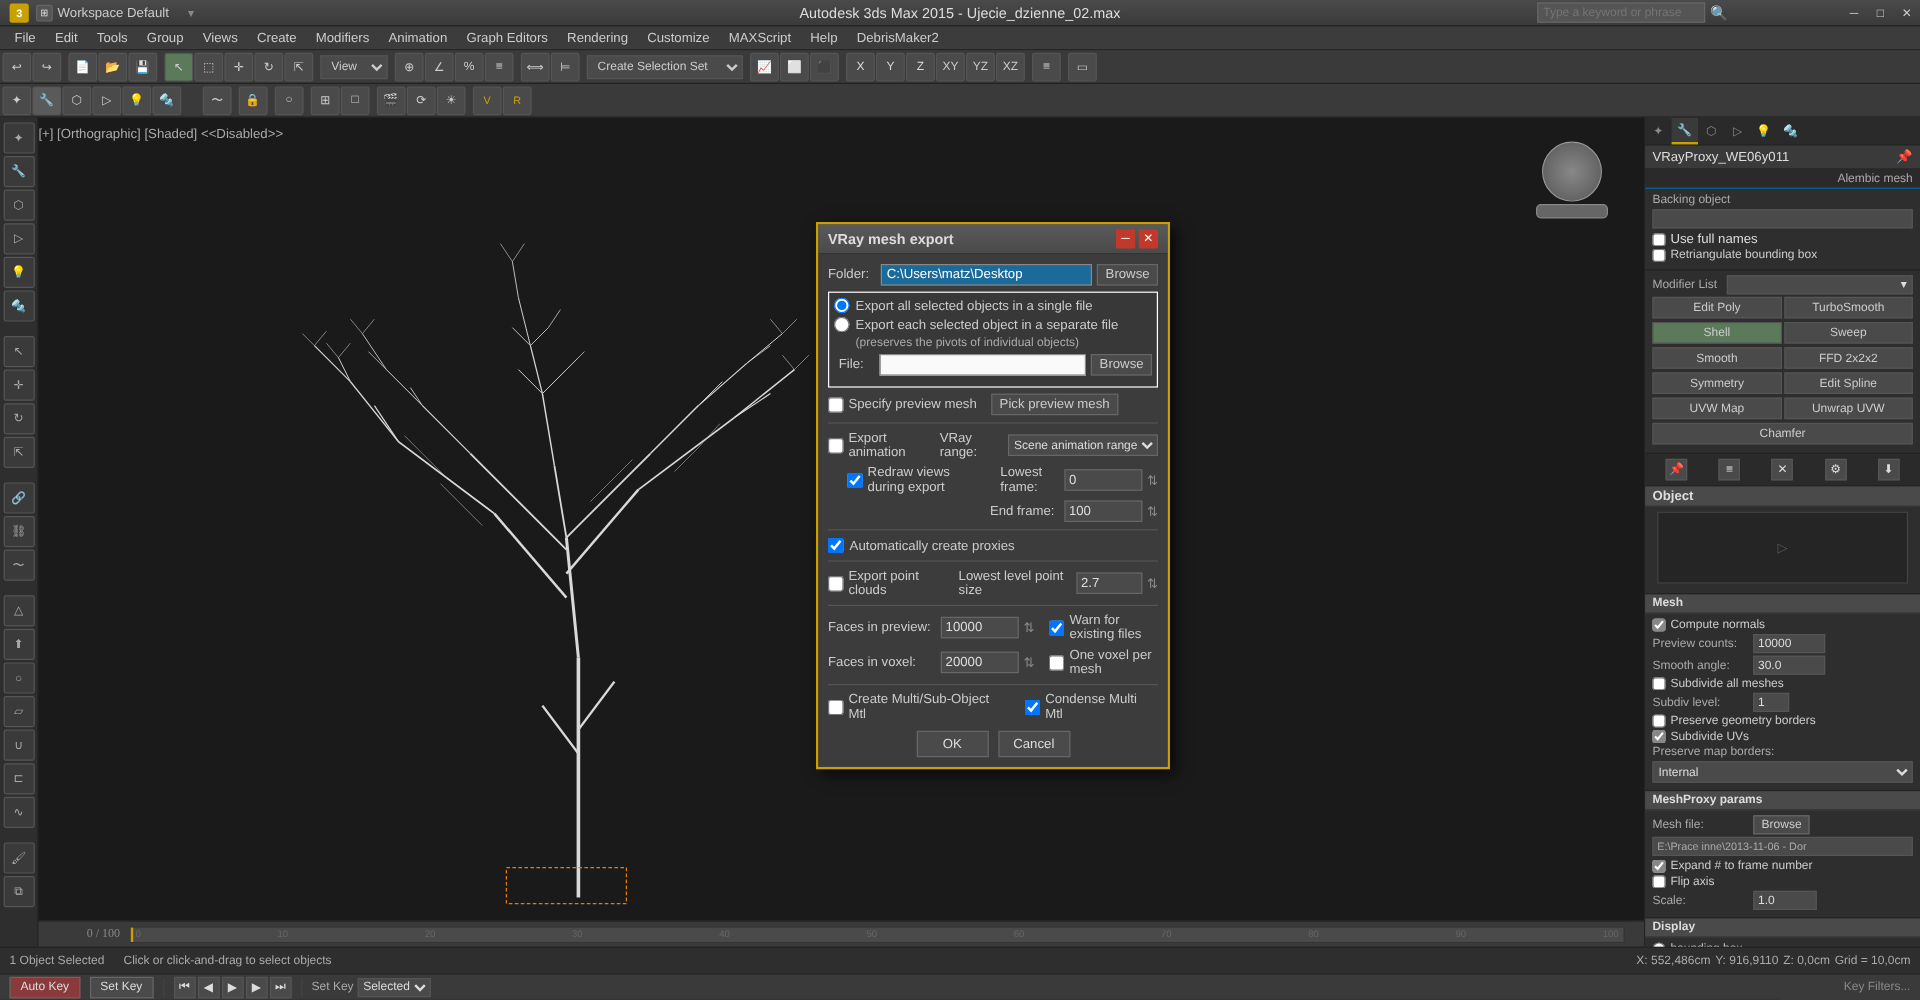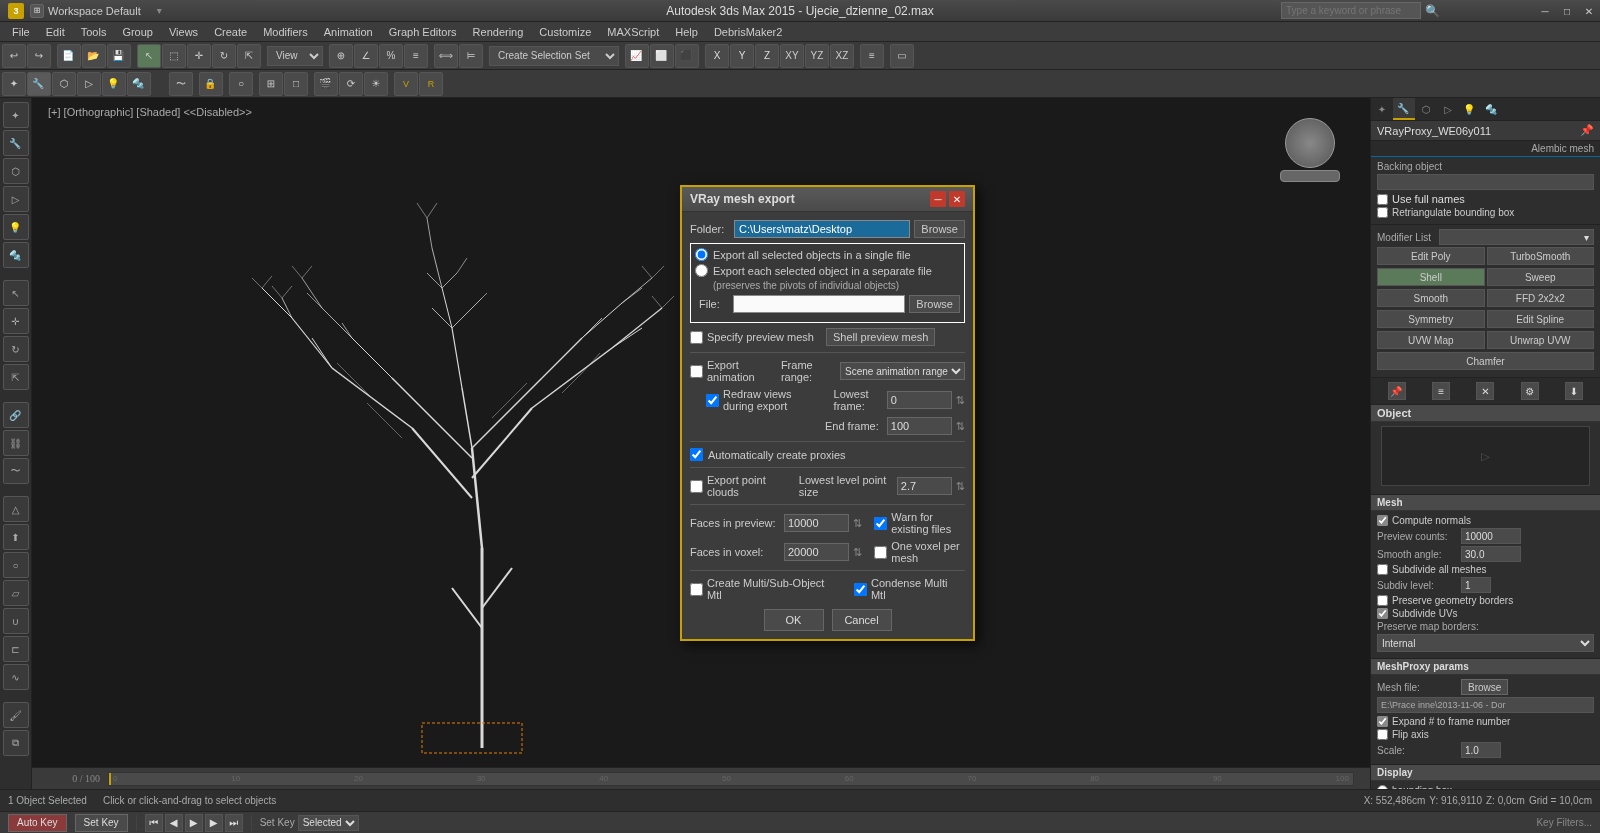--- a/index.html
+++ b/index.html
@@ -142,21 +142,21 @@
 
     
     #viewport {
       flex: 1;
       background: #1a1a1a;
       position: relative;
       overflow: hidden;
     }
     #viewport-label {
       position: absolute;
-      top: 8px; left: 16px;
+      top: 8px; left: 0;
       color: #aaa;
       font-size: 11px;
     }
 
     
     #tree-svg {
       position: absolute;
       top: 50px; left: 200px;
       width: 500px; height: 620px;
     }
@@ -843,21 +843,21 @@
       <div class="rp-row">
         <input type="checkbox" class="rp-checkbox" checked="" style="">
         <span style="font-size:10px;color:#ccc;">Expand # to frame number</span>
       </div>
       <div class="rp-row">
         <input type="checkbox" class="rp-checkbox" style="">
         <span style="font-size:10px;color:#ccc;">Flip axis</span>
       </div>
       <div class="rp-row">
         <span class="rp-label">Scale:</span>
-        <input class="rp-input" type="text" value="1.0" style="width: 40px;">
+        <input class="rp-input" type="text" value="1.0" style="width: 53px;">
       </div>
     </div>
 
     <div class="rp-section">
       <div style="background:#4a4a4a;padding:2px 6px;margin:-4px -6px 4px;border-bottom:1px solid #333;font-size:10px;color:#ddd;font-weight:bold;">Display</div>
       <div class="rp-row">
         <input type="radio" name="display" style="width: 11px; height: 11px;">
         <span style="font-size:10px;color:#ccc;">bounding box</span>
       </div>
 
@@ -896,29 +896,29 @@
         <div class="dlg-row" style="margin-left:4px;">
           <span class="dlg-label" style="min-width:30px;">File:</span>
           <input class="dlg-input-normal" type="text" style="">
           <button class="dlg-browse">Browse</button>
         </div>
       </div>
 
       <div class="dlg-row">
         <input type="checkbox" style="">
         <span style="font-size:11px;color:#ccc;">Specify preview mesh</span>
-        <button class="dlg-browse" style="margin-left:8px;">Shell preview mesh</button>
+        <button class="dlg-browse" style="margin-left:8px;">Pick preview mesh</button>
       </div>
 
       <hr class="dlg-sep">
 
       <div class="dlg-row">
         <input type="checkbox" style="">
         <span style="font-size:11px;color:#ccc;">Export animation</span>
-        <span style="font-size:11px;color:#ccc;margin-left:6px;">Frame range:</span>
+        <span style="font-size:11px;color:#ccc;margin-left:6px;">VRay range:</span>
         <select class="dlg-select" style="margin-left:4px;font-size:10px;">
           <option>Scene animation range</option>
           <option>Custom</option>
         </select>
       </div>
 
       <div style="margin-left:16px;">
         <div class="dlg-row">
           <input type="checkbox" checked="" style="">
           <span style="font-size:11px;color:#ccc;">Redraw views during export</span>

